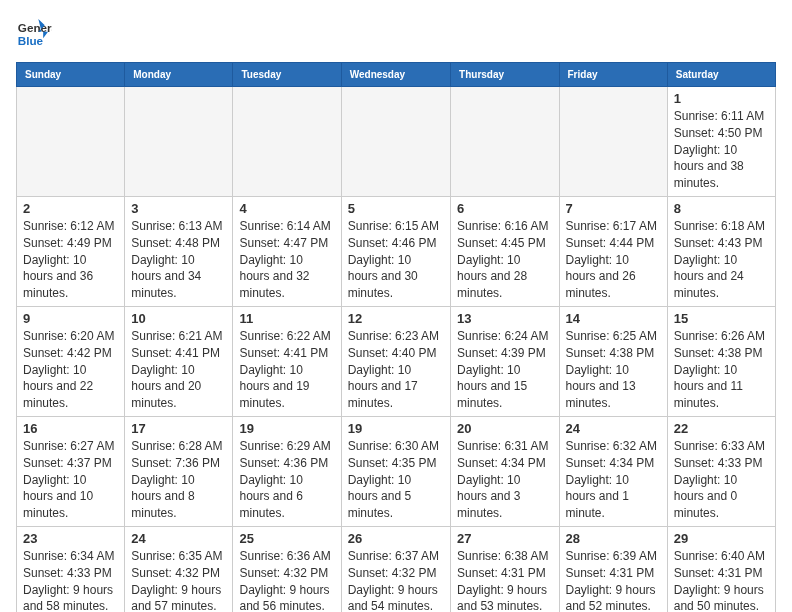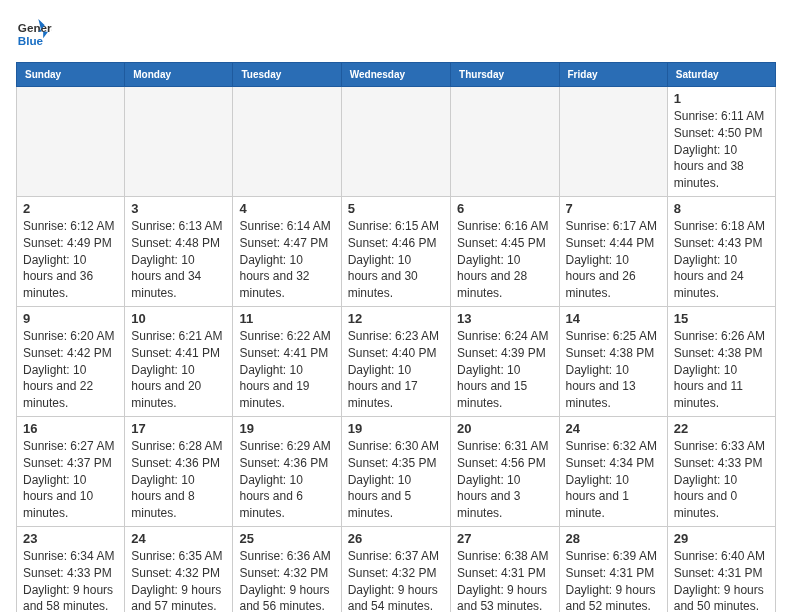--- a/index.html
+++ b/index.html
@@ -233,42 +233,42 @@
         <td>
           <span class="day-number">16</span>
           <div class="day-info">Sunrise: 6:27 AM
 Sunset: 4:37 PM
 Daylight: 10 hours
 and 10 minutes.</div>
         </td>
         <td>
           <span class="day-number">17</span>
           <div class="day-info">Sunrise: 6:28 AM
-Sunset: 4:36 PM
+Sunset: 7:36 PM
 Daylight: 10 hours
 and 8 minutes.</div>
         </td>
         <td>
           <span class="day-number">19</span>
           <div class="day-info">Sunrise: 6:29 AM
 Sunset: 4:36 PM
 Daylight: 10 hours
 and 6 minutes.</div>
         </td>
         <td>
           <span class="day-number">19</span>
           <div class="day-info">Sunrise: 6:30 AM
 Sunset: 4:35 PM
 Daylight: 10 hours
 and 5 minutes.</div>
         </td>
         <td>
           <span class="day-number">20</span>
           <div class="day-info">Sunrise: 6:31 AM
-Sunset: 4:56 PM
+Sunset: 4:34 PM
 Daylight: 10 hours
 and 3 minutes.</div>
         </td>
         <td>
           <span class="day-number">24</span>
           <div class="day-info">Sunrise: 6:32 AM
 Sunset: 4:34 PM
 Daylight: 10 hours
 and 1 minute.</div>
         </td>

